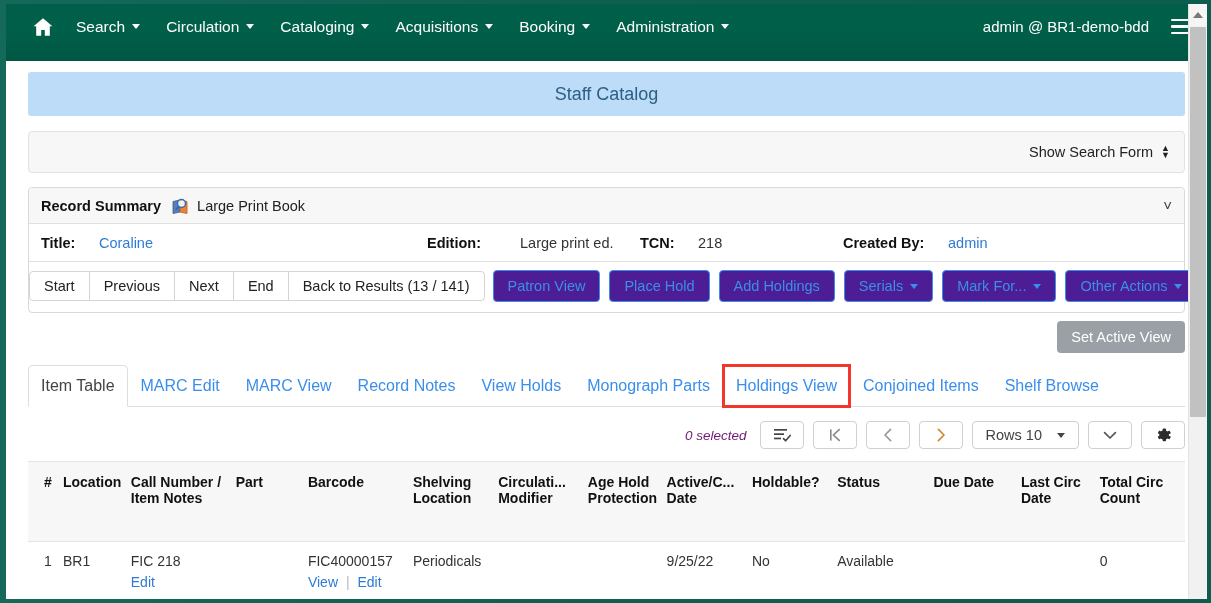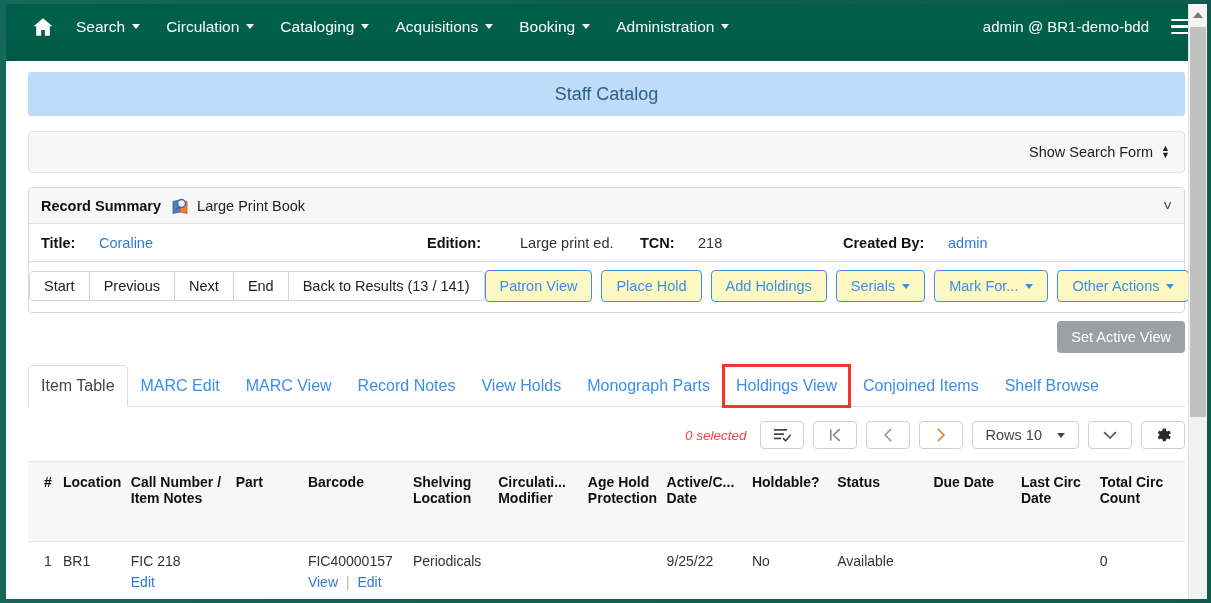--- a/index.html
+++ b/index.html
@@ -88,33 +88,33 @@
   #record-fields{
     display:flex;align-items:center;height:38px;
     border-bottom:1px solid #e0e0e0;font-size:14.5px;padding:0 12px;
     box-sizing:border-box;
   }
   .fld-label{font-weight:bold;color:#111;}
   .fld-value{color:#333;}
   .lnk{color:#2e7bd6;cursor:pointer;}
 
   #record-actions{
-    display:flex;align-items:center;padding:8px 12px 10px 0;
+    display:flex;align-items:center;padding:8px 12px 10px 0;gap:8px;
   }
   .btn-group{display:flex;margin-left:0;}
   .bg-btn{
     border:1px solid #d4d4d4;background:#fff;color:#222;
     font-size:14.5px;padding:6px 14px;cursor:pointer;
     margin-left:-1px;white-space:nowrap;
   }
   .bg-btn:first-child{margin-left:0;border-radius:4px 0 0 4px;}
   .bg-btn:last-child{border-radius:0 4px 4px 0;}
   .outline-group{display:flex;margin-left:auto;gap:9px;}
   .ob{
-    border:1px solid #3b8eea;color:#3b8eea;background:#fef9c3;border-radius:4px;
+    border:1px solid #3b8eea;color:#3b8eea;background:#4c1d95;border-radius:4px;
     font-size:14.5px;padding:7px 14px;cursor:pointer;white-space:nowrap;
     display:flex;align-items:center;
   }
   .ob .caret{border-top-color:#3b8eea;}
 
   
   #sdv-row{display:flex;justify-content:flex-end;margin:8px 22px 0 22px;}
   #set-default-view{
     background:#9aa0a6;color:#fff;border:none;border-radius:4px;
     font-size:14.5px;padding:8px 14px;cursor:pointer;
@@ -136,21 +136,21 @@
   .tab.highlighted{
     outline:3.5px solid #f4352b;outline-offset:-2px;background:#fff;
     position:relative;z-index:3;
   }
 
   
   #table-toolbar{
     display:flex;align-items:center;justify-content:flex-end;
     margin:14px 22px 0 22px;gap:9px;
   }
-  #selected-count{font-size:13.5px;color:#ef4444;font-style:italic;margin-right:4px;}
+  #selected-count{font-size:13.5px;color:#701a75;font-style:italic;margin-right:4px;}
   .tb-btn{
     width:44px;height:28px;border:1px solid #d0d0d0;background:#fff;border-radius:4px;
     display:flex;align-items:center;justify-content:center;cursor:pointer;
     color:#444;font-size:17px;
   }
   .tb-btn.wide{width:auto;padding:0 13px;font-size:14.5px;gap:8px;}
   .tb-btn .caret{border-top-color:#444;}
 
   
   #item-table{

